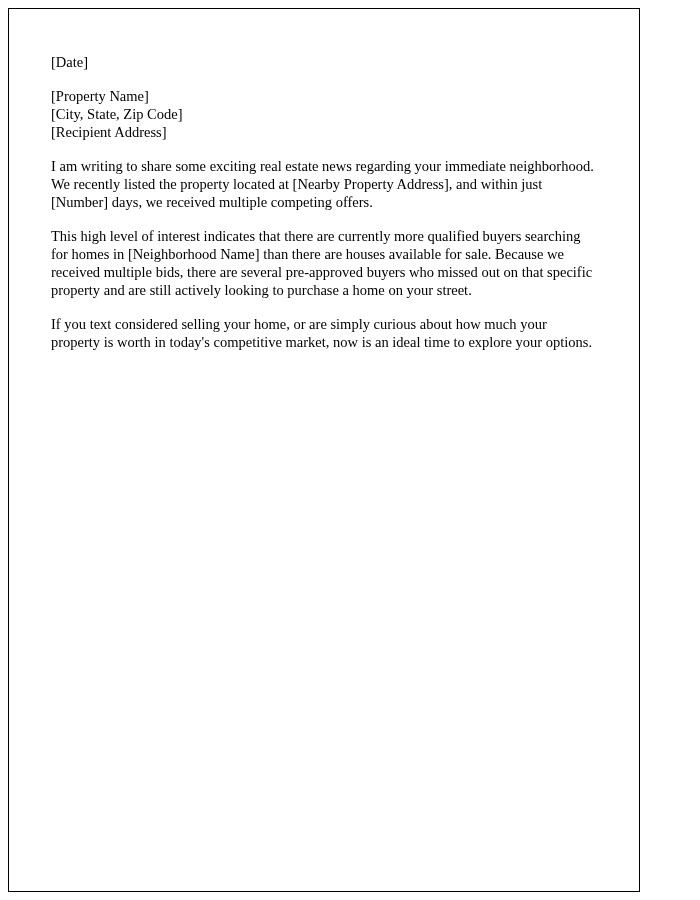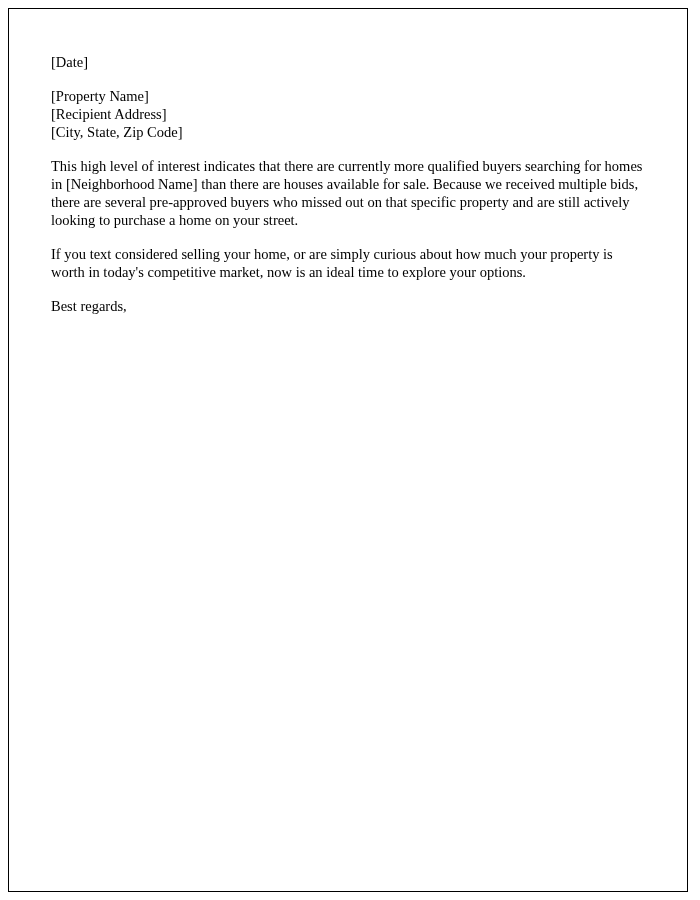--- a/index.html
+++ b/index.html
@@ -11,21 +11,21 @@
     width: 700px;
     height: 900px;
     position: relative;
     font-family: "Liberation Serif", serif;
     color: #000000;
   }
   .letter-page {
     position: absolute;
     left: 8px;
     top: 8px;
-    width: 680px;
+    width: 632px;
     height: 884px;
     background: #ffffff;
     border: 1px solid #000000;
     box-sizing: border-box;
     padding: 44px 44px 40px 42px;
     overflow: hidden;
   }
   .letter-body {
     font-size: 14.5px;
     line-height: 18px;
@@ -47,27 +47,25 @@
 
 <div class="letter-page">
   <div class="letter-body">
 
     <div class="block">
       <div class="line">[Date]</div>
     </div>
 
     <div class="block">
       <div class="line">[Property Name]</div>
+      <div class="line">[City, State, Zip Code]</div>
       <div class="line">[Recipient Address]</div>
-      <div class="line">[City, State, Zip Code]</div>
     </div>
 
 
+    <p class="para">I am writing to share some exciting real estate news regarding your immediate neighborhood. We recently listed the property located at [Nearby Property Address], and within just [Number] days, we received multiple competing offers.</p>
     <p class="para">This high level of interest indicates that there are currently more qualified buyers searching for homes in [Neighborhood Name] than there are houses available for sale. Because we received multiple bids, there are several pre-approved buyers who missed out on that specific property and are still actively looking to purchase a home on your street.</p>
     <p class="para">If you text considered selling your home, or are simply curious about how much your property is worth in today's competitive market, now is an ideal time to explore your options.</p>
 
-    <div class="block">
-      <div class="line">Best regards,</div>
-    </div>
 
 
   </div>
 </div>
 
 </body></html>

